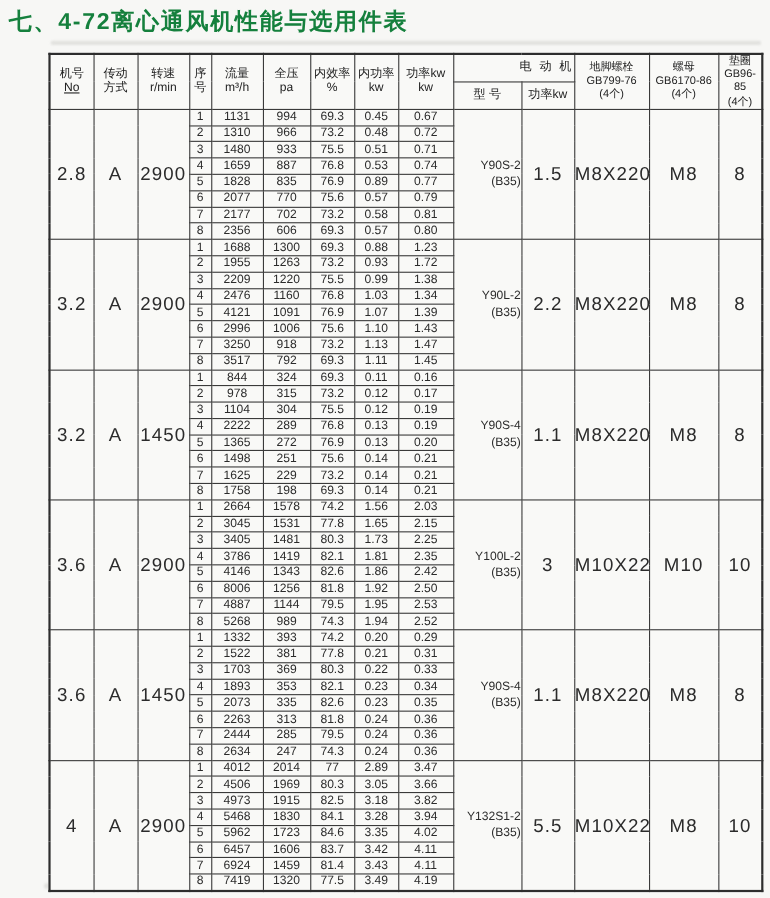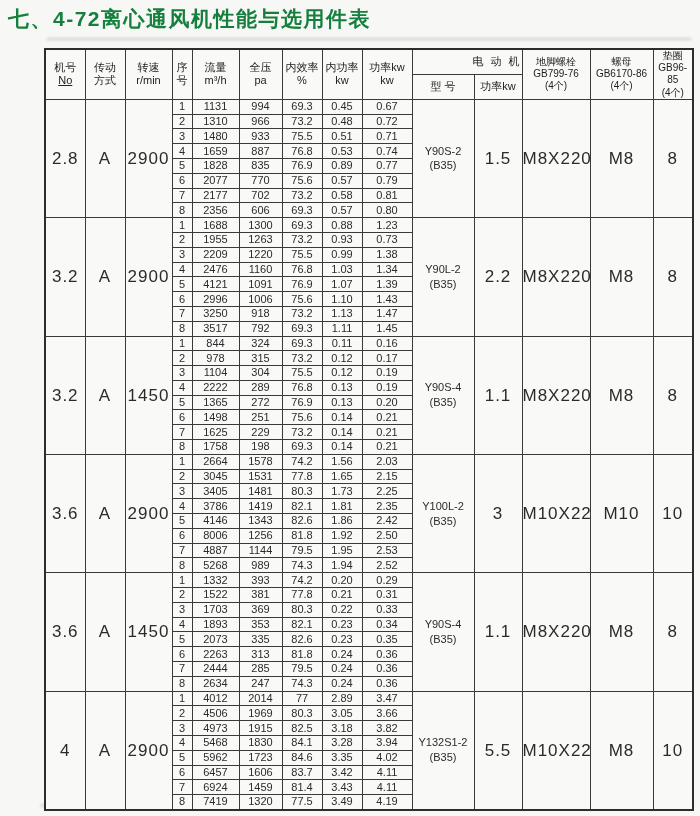--- a/index.html
+++ b/index.html
@@ -38,21 +38,21 @@
   thead tr{height:21px;}
   thead th{
     font-size:11px;line-height:1.25;color:#222;
     white-space:pre-line;
   }
   thead th.gb{font-size:10px;line-height:1.22;letter-spacing:0;}
   thead th.motor-span{letter-spacing:2px;text-align:right;}
   tbody tr{height:14.8px;}
   tbody td{font-size:11px;line-height:1;color:#2b2b2b;}
   tbody td.merge{font-size:17px;letter-spacing:1px;}
-  tbody td.model{white-space:pre-line;line-height:1.35;letter-spacing:0;font-size:11px;}
+  tbody td.model{white-space:pre-line;line-height:1.35;letter-spacing:0;font-size:11px;text-align:right;}
   .u{text-decoration:underline;}
 </style>
 </head>
 <body>
 
 <div class="page-title">七、4-72离心通风机性能与选用件表</div>
 <div class="scan-shadow-top"></div>
 <div class="scan-shadow-bottom"></div>
 
 <table class="fan-table">
@@ -197,21 +197,21 @@
         <td rowspan="8" class="merge">M8X220</td>
         <td rowspan="8" class="merge">M8</td>
         <td rowspan="8" class="merge">8</td>
       </tr>
       <tr>
         <td>2</td>
         <td>1955</td>
         <td>1263</td>
         <td>73.2</td>
         <td>0.93</td>
-        <td>0.73</td>
+        <td>1.72</td>
       </tr>
       <tr>
         <td>3</td>
         <td>2209</td>
         <td>1220</td>
         <td>75.5</td>
         <td>0.99</td>
         <td>1.38</td>
       </tr>
       <tr>

